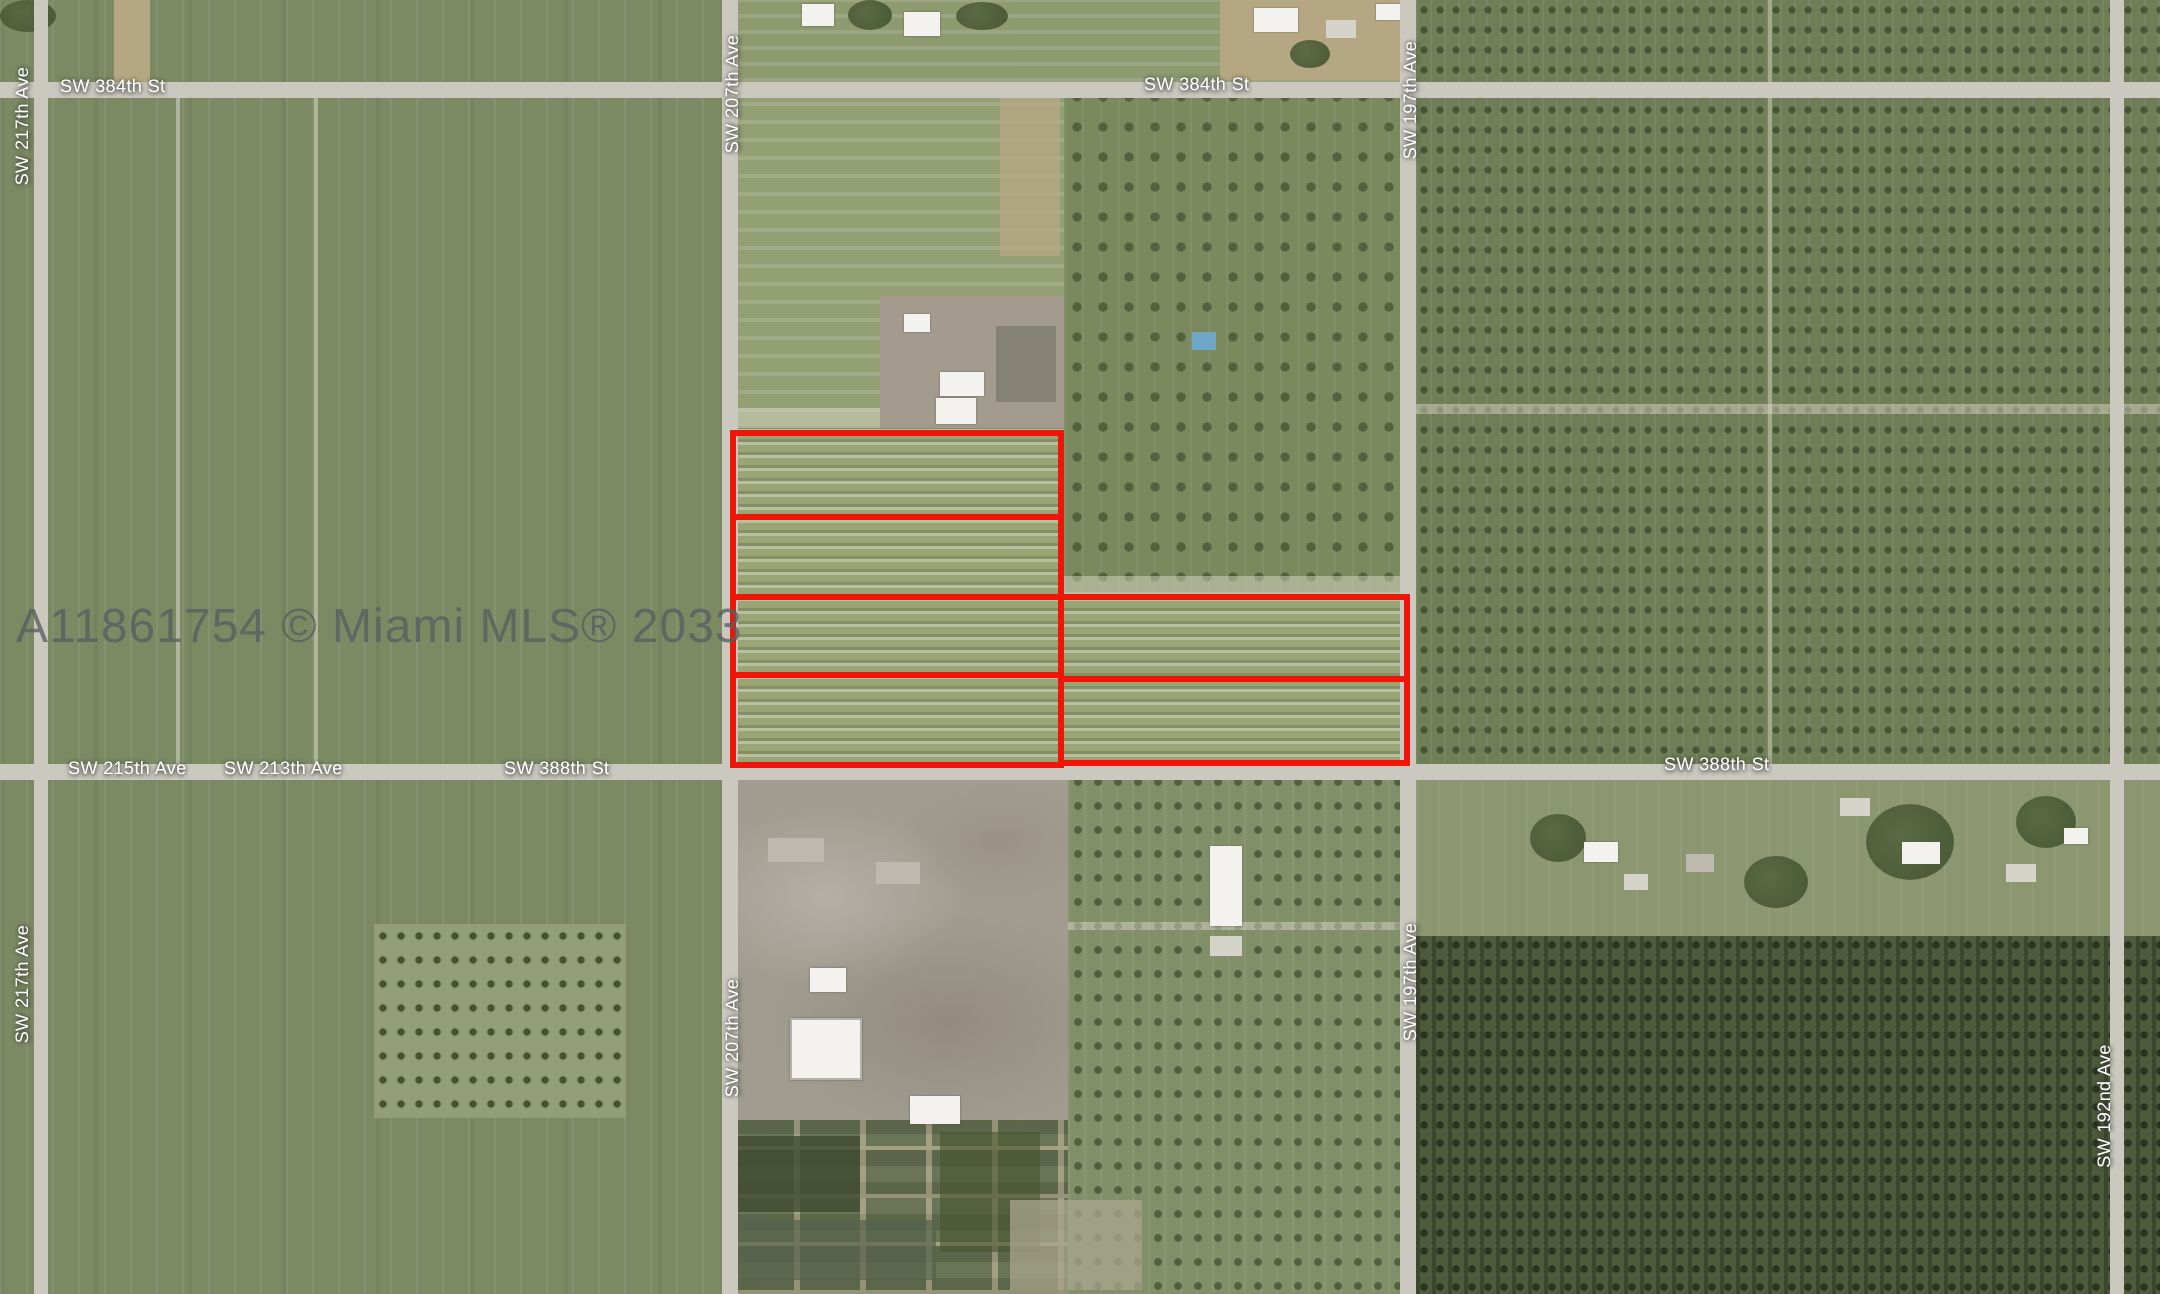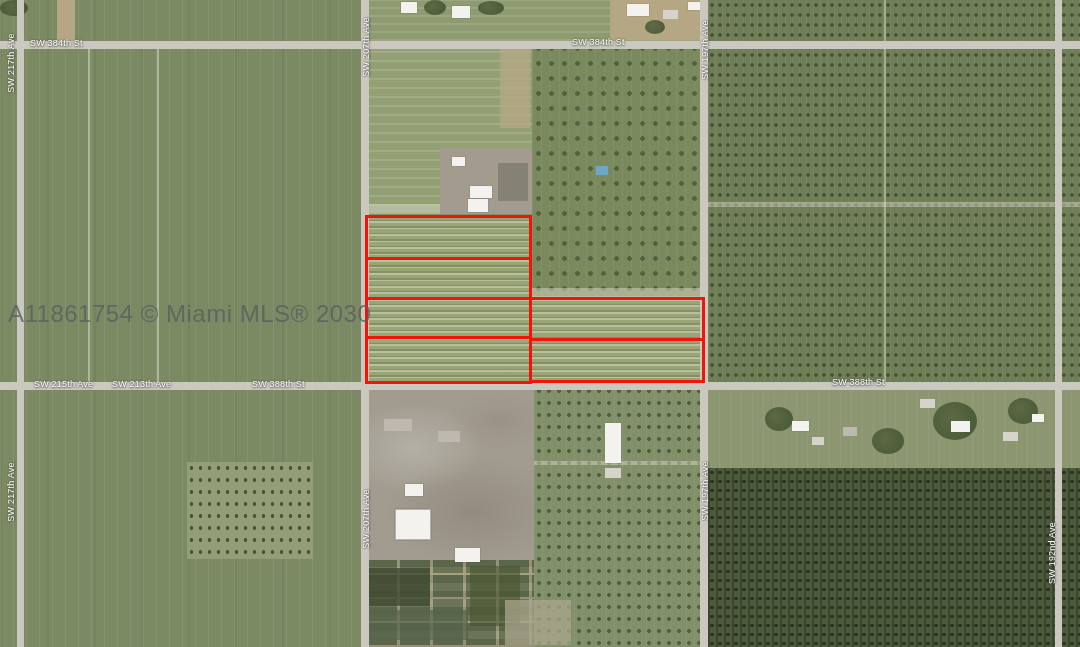--- a/index.html
+++ b/index.html
@@ -223,14 +223,14 @@
   <div class="slabel h" style="left:252px;top:379px;">SW 388th St</div>
   <div class="slabel h" style="left:832px;top:377px;">SW 388th St</div>
   <div class="slabel v" style="left:11px;top:63px;">SW 217th Ave</div>
   <div class="slabel v" style="left:11px;top:492px;">SW 217th Ave</div>
   <div class="slabel v" style="left:366px;top:47px;">SW 207th Ave</div>
   <div class="slabel v" style="left:366px;top:519px;">SW 207th Ave</div>
   <div class="slabel v" style="left:705px;top:50px;">SW 197th Ave</div>
   <div class="slabel v" style="left:705px;top:491px;">SW 197th Ave</div>
   <div class="slabel v" style="left:1052px;top:553px;">SW 192nd Ave</div>
 
-  <div id="watermark">A11861754 © Miami MLS® 2030</div>
+  <div id="watermark">A11861754 © Miami MLS® 2033</div>
 </div>
 
 </body></html>

